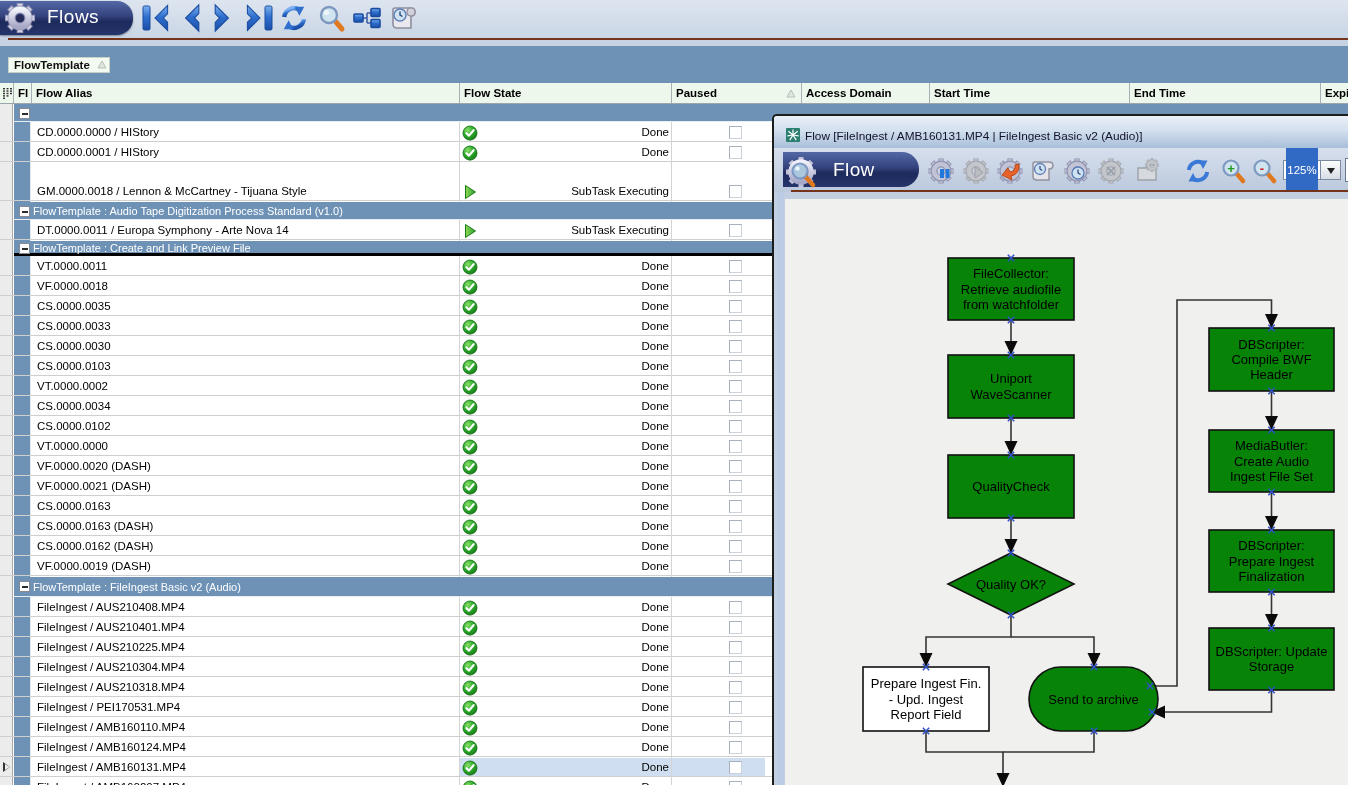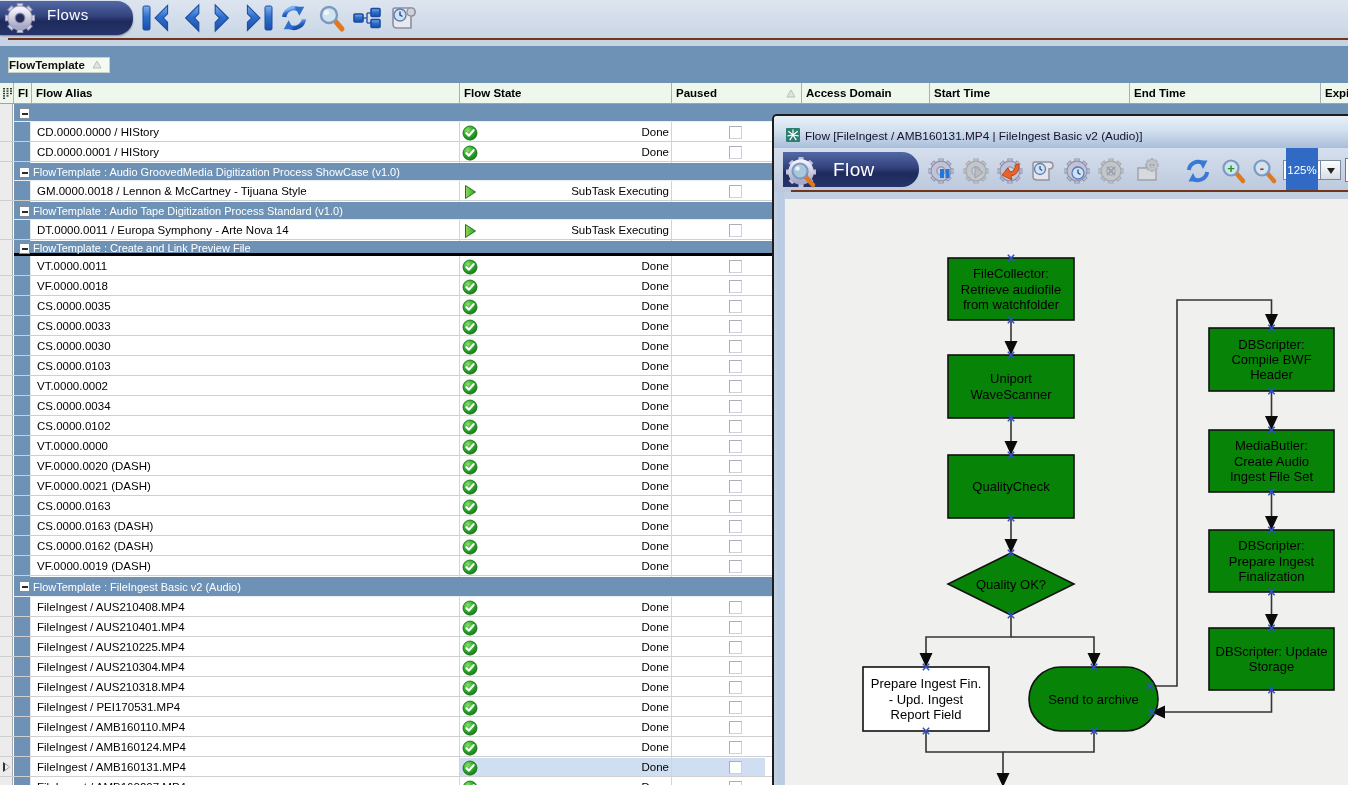--- a/index.html
+++ b/index.html
@@ -2,26 +2,26 @@
 <html><head><meta charset="utf-8">
 <style>
 *{margin:0;padding:0;box-sizing:border-box}
 html,body{width:1348px;height:785px;overflow:hidden;font-family:"Liberation Sans",sans-serif}
 #screen{position:absolute;left:0;top:0;width:1348px;height:785px;background:#c7d3e3;overflow:hidden}
 .abs{position:absolute}
 
 #topbar{position:absolute;left:0;top:0;width:1348px;height:39px;background:linear-gradient(#dde5ef,#c9d5e5)}
 #flowstab{position:absolute;left:0;top:1px;width:133px;height:34px;border-radius:0 16px 16px 0;
  background:linear-gradient(#5268a5 0%,#33427c 45%,#1d2a5c 60%,#25356b 100%);box-shadow:0 1px 2px rgba(0,0,30,.4)}
-#flowstab .lbl{position:absolute;left:47px;top:5px;color:#fff;font-size:15px;letter-spacing:.5px}
+#flowstab .lbl{position:absolute;left:47px;top:5px;color:#fff;font-size:19px;letter-spacing:.5px}
 #brown1{position:absolute;left:8px;top:38px;width:1340px;height:2px;background:#73341a}
 
 #band{position:absolute;left:0;top:46px;width:1348px;height:37px;background:#6e92b6}
 #ftab{position:absolute;left:8px;top:57px;width:102px;height:16px;background:#f3faf0;border:1px solid #c8d2c8;
- font-size:11.5px;font-weight:bold;color:#101010;line-height:14px;}
+ font-size:11.5px;font-weight:bold;color:#101010;line-height:14px;padding-left:5px}
 
 #hdr{position:absolute;left:0;top:83px;width:1348px;height:21px;background:#edf7eb;border-bottom:1px solid #9aa5ad}
 .hc{position:absolute;top:0;height:20px;font-size:11.5px;font-weight:bold;color:#000;line-height:20px;
  border-left:1px solid #a7b0b7;padding-left:4px;white-space:nowrap}
 
 #grid{position:absolute;left:0;top:104px;width:1348px;height:681px;background:#fff}
 .vsep{position:absolute;top:0;bottom:0;width:1px;background:#d4d4d4;z-index:2}
 #gutter{position:absolute;left:0;top:0;bottom:0;width:13px;background:#ececec;border-right:1px solid #a9a9a9}
 #flcol{position:absolute;left:14px;top:0;bottom:0;width:17px;background:#6e92b6;border-right:1px solid #e4e9ee}
 .row{position:absolute;left:0;width:1348px;border-bottom:1px solid #cfcfcf}
@@ -240,24 +240,20 @@
 <div class="row" style="top:39px;height:19px">
 <div class="alias">CD.0000.0001 / HIStory</div>
 <svg class="sic" style="left:462px;top:2px" width="16" height="16" viewBox="0 0 16 16">
 <circle cx="8" cy="8.5" r="7.2" fill="#1b5e1b" opacity="0.35"></circle>
 <circle cx="8" cy="8" r="7" fill="url(#gg)" stroke="#157015" stroke-width="0.8"></circle>
 <path d="M4.4 8.2 L7 10.6 L11.6 5.2" fill="none" stroke="#fff" stroke-width="2.2" stroke-linecap="round" stroke-linejoin="round"></path>
 </svg>
 <div class="done">Done</div>
 <div class="cb"></div>
 </div>
-<div class="grow" style="top:59px;height:18px;line-height:18px;border-bottom:1px solid #e8edf2">
-        <span class="mbox" style="top:4px"></span>
-        <span class="gt">FlowTemplate : Audio GroovedMedia Digitization Process ShowCase (v1.0)</span>
-      </div>
 <div class="row" style="top:78px;height:19px">
 <div class="alias">GM.0000.0018 / Lennon &amp; McCartney - Tijuana Style</div>
 <svg class="sic" style="left:462px;top:2px" width="16" height="16" viewBox="0 0 16 16">
 <path d="M3.5 1.5 L13.5 8 L3.5 14.5 Z" fill="url(#gp)" stroke="#1a7a1a" stroke-width="1"></path>
 </svg>
 <div class="done">SubTask Executing</div>
 <div class="cb"></div>
 </div>
 <div class="grow" style="top:98px;height:18px;line-height:18px;border-bottom:1px solid #e8edf2">
         <span class="mbox" style="top:4px"></span>

